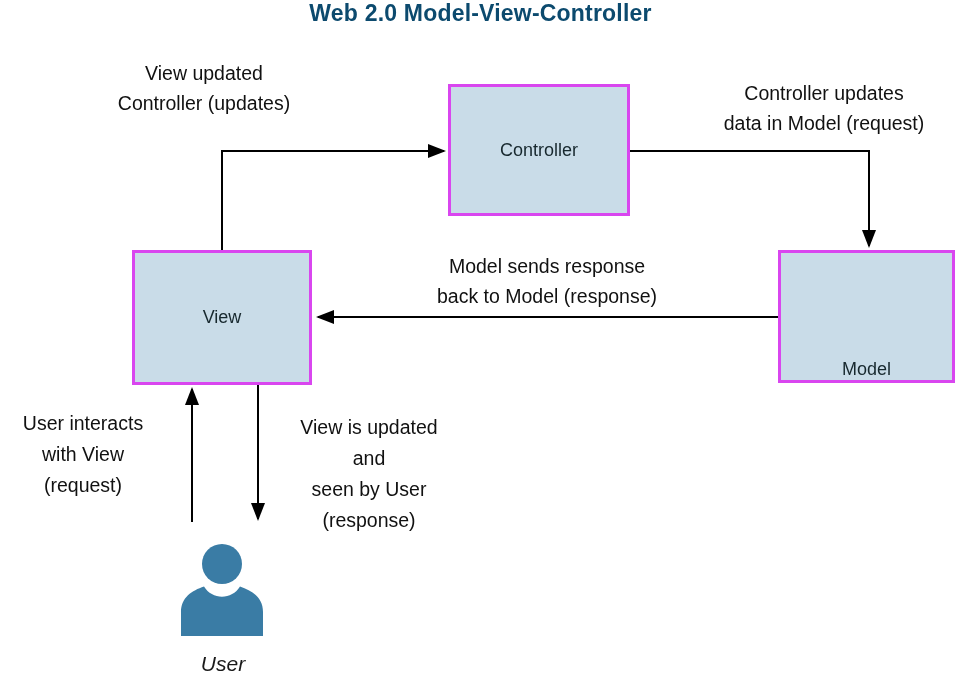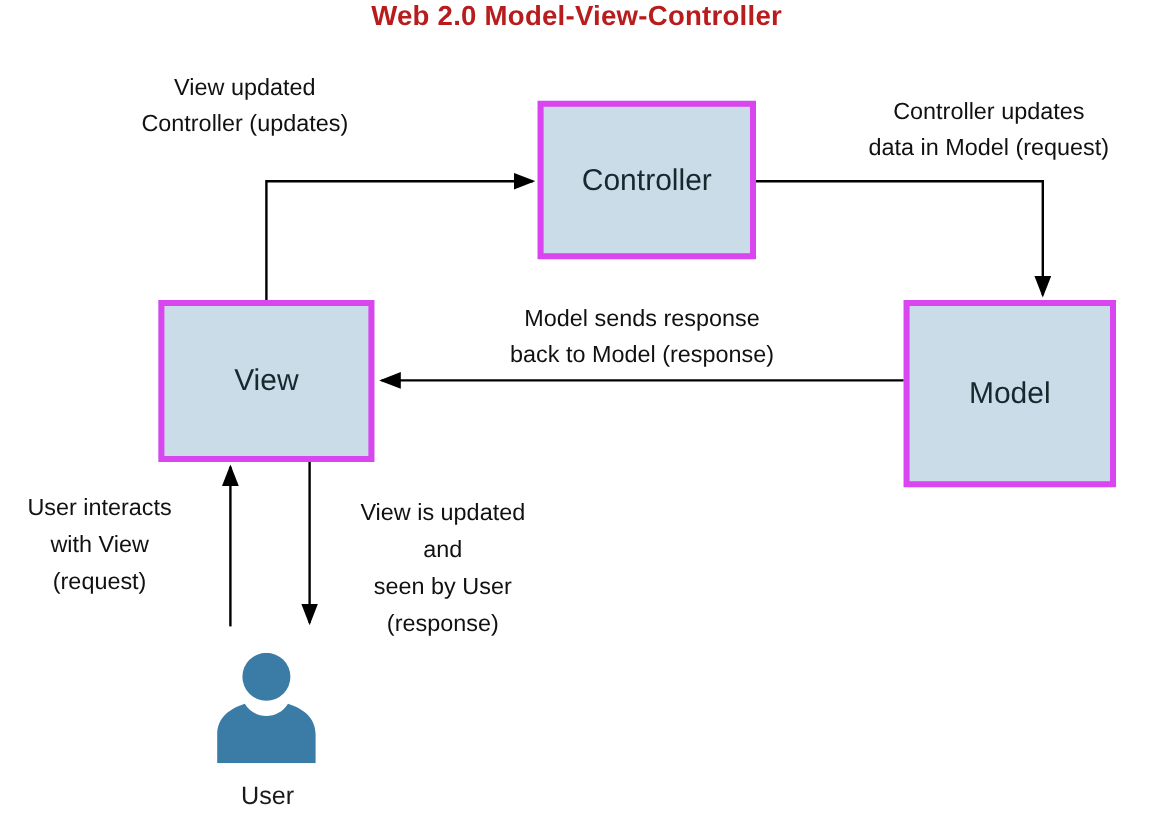--- a/index.html
+++ b/index.html
@@ -16,48 +16,48 @@
     overflow: hidden;
   }
   .title {
     position: absolute;
     top: 0px;
     left: 0px;
     width: 961px;
     text-align: center;
     font-size: 23px;
     font-weight: bold;
-    color: #b91c1c;
+    color: #0c4a6e;
     letter-spacing: 0.2px;
   }
   .node {
     position: absolute;
     background: #c9dce8;
-    border: 5px solid #d946ef;
+    border: 3px solid #d946ef;
     display: flex;
     align-items: center;
     justify-content: center;
-    font-size: 25px;
+    font-size: 18px;
     color: #17282e;
   }
   #node-controller { left: 448px; top: 84px;  width: 182px; height: 132px; }
   #node-view       { left: 132px; top: 250px; width: 180px; height: 135px; }
-  #node-model      { left: 753px; top: 250px; width: 177px; height: 156px; }
+  #node-model      { left: 778px; top: 250px; width: 177px; height: 133px; align-items: flex-end; }
 
   .edge-label {
     position: absolute;
     text-align: center;
     font-size: 19.5px;
     line-height: 30px;
     color: #111111;
   }
   .edge-label span { display: block; }
   #label-view-alerts        { left: 58px;  top: 58px;  width: 292px; }
   #label-controller-updates { left: 678px; top: 78px;  width: 292px; }
-  #label-model-sends        { left: 388px; top: 251px; width: 294px; }
+  #label-model-sends        { left: 400px; top: 251px; width: 294px; }
   #label-user-interacts     { left: 0px;   top: 408px; width: 166px; line-height: 31px; }
   #label-view-updated       { left: 276px; top: 412px; width: 186px; line-height: 31px; }
 
   #arrow-layer {
     position: absolute;
     left: 0; top: 0;
     width: 961px;
     height: 686px;
   }
   #arrow-layer path.edge {
@@ -74,20 +74,21 @@
   }
   #user-icon-svg .person { fill: #3a7ca5; }
   #label-user {
     position: absolute;
     left: 160px;
     top: 652px;
     width: 126px;
     text-align: center;
     font-size: 21px;
     color: #1a1a1a;
+    font-style: italic;
   }
 </style>
 </head>
 <body>
 
 <div id="canvas">
 
   <div class="title">Web 2.0 Model-View-Controller</div>
 
   <svg id="arrow-layer" viewBox="0 0 961 686" xmlns="http://www.w3.org/2000/svg">

